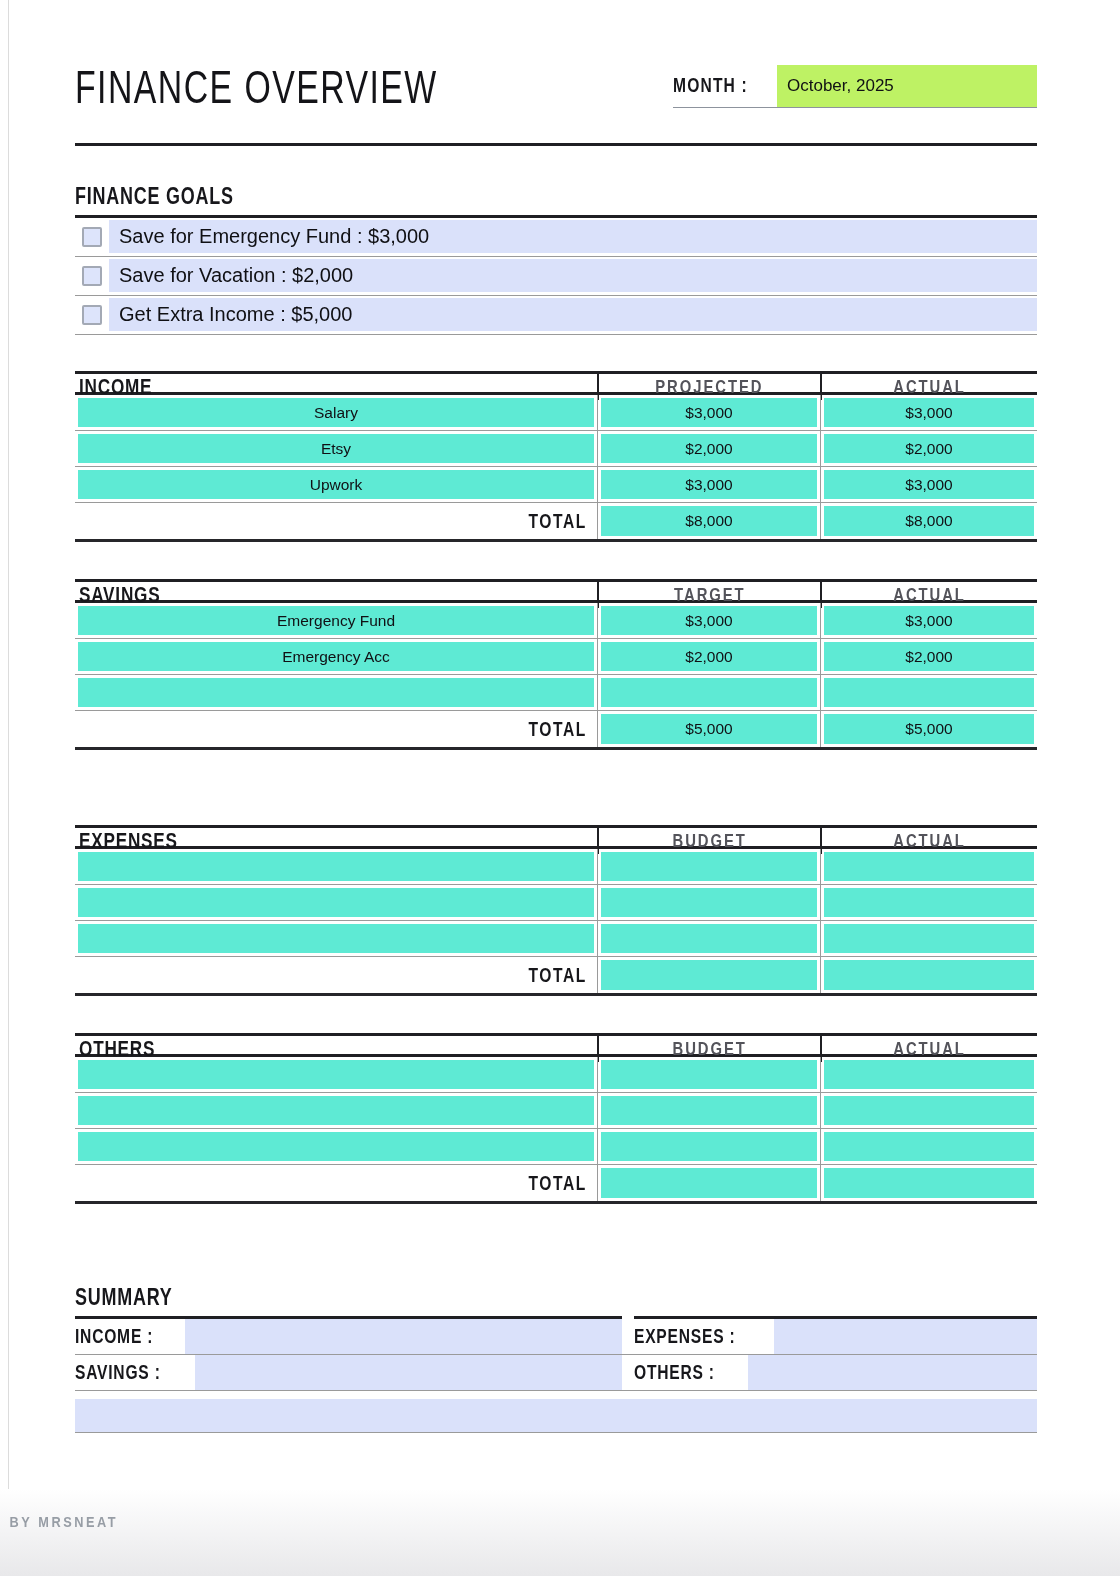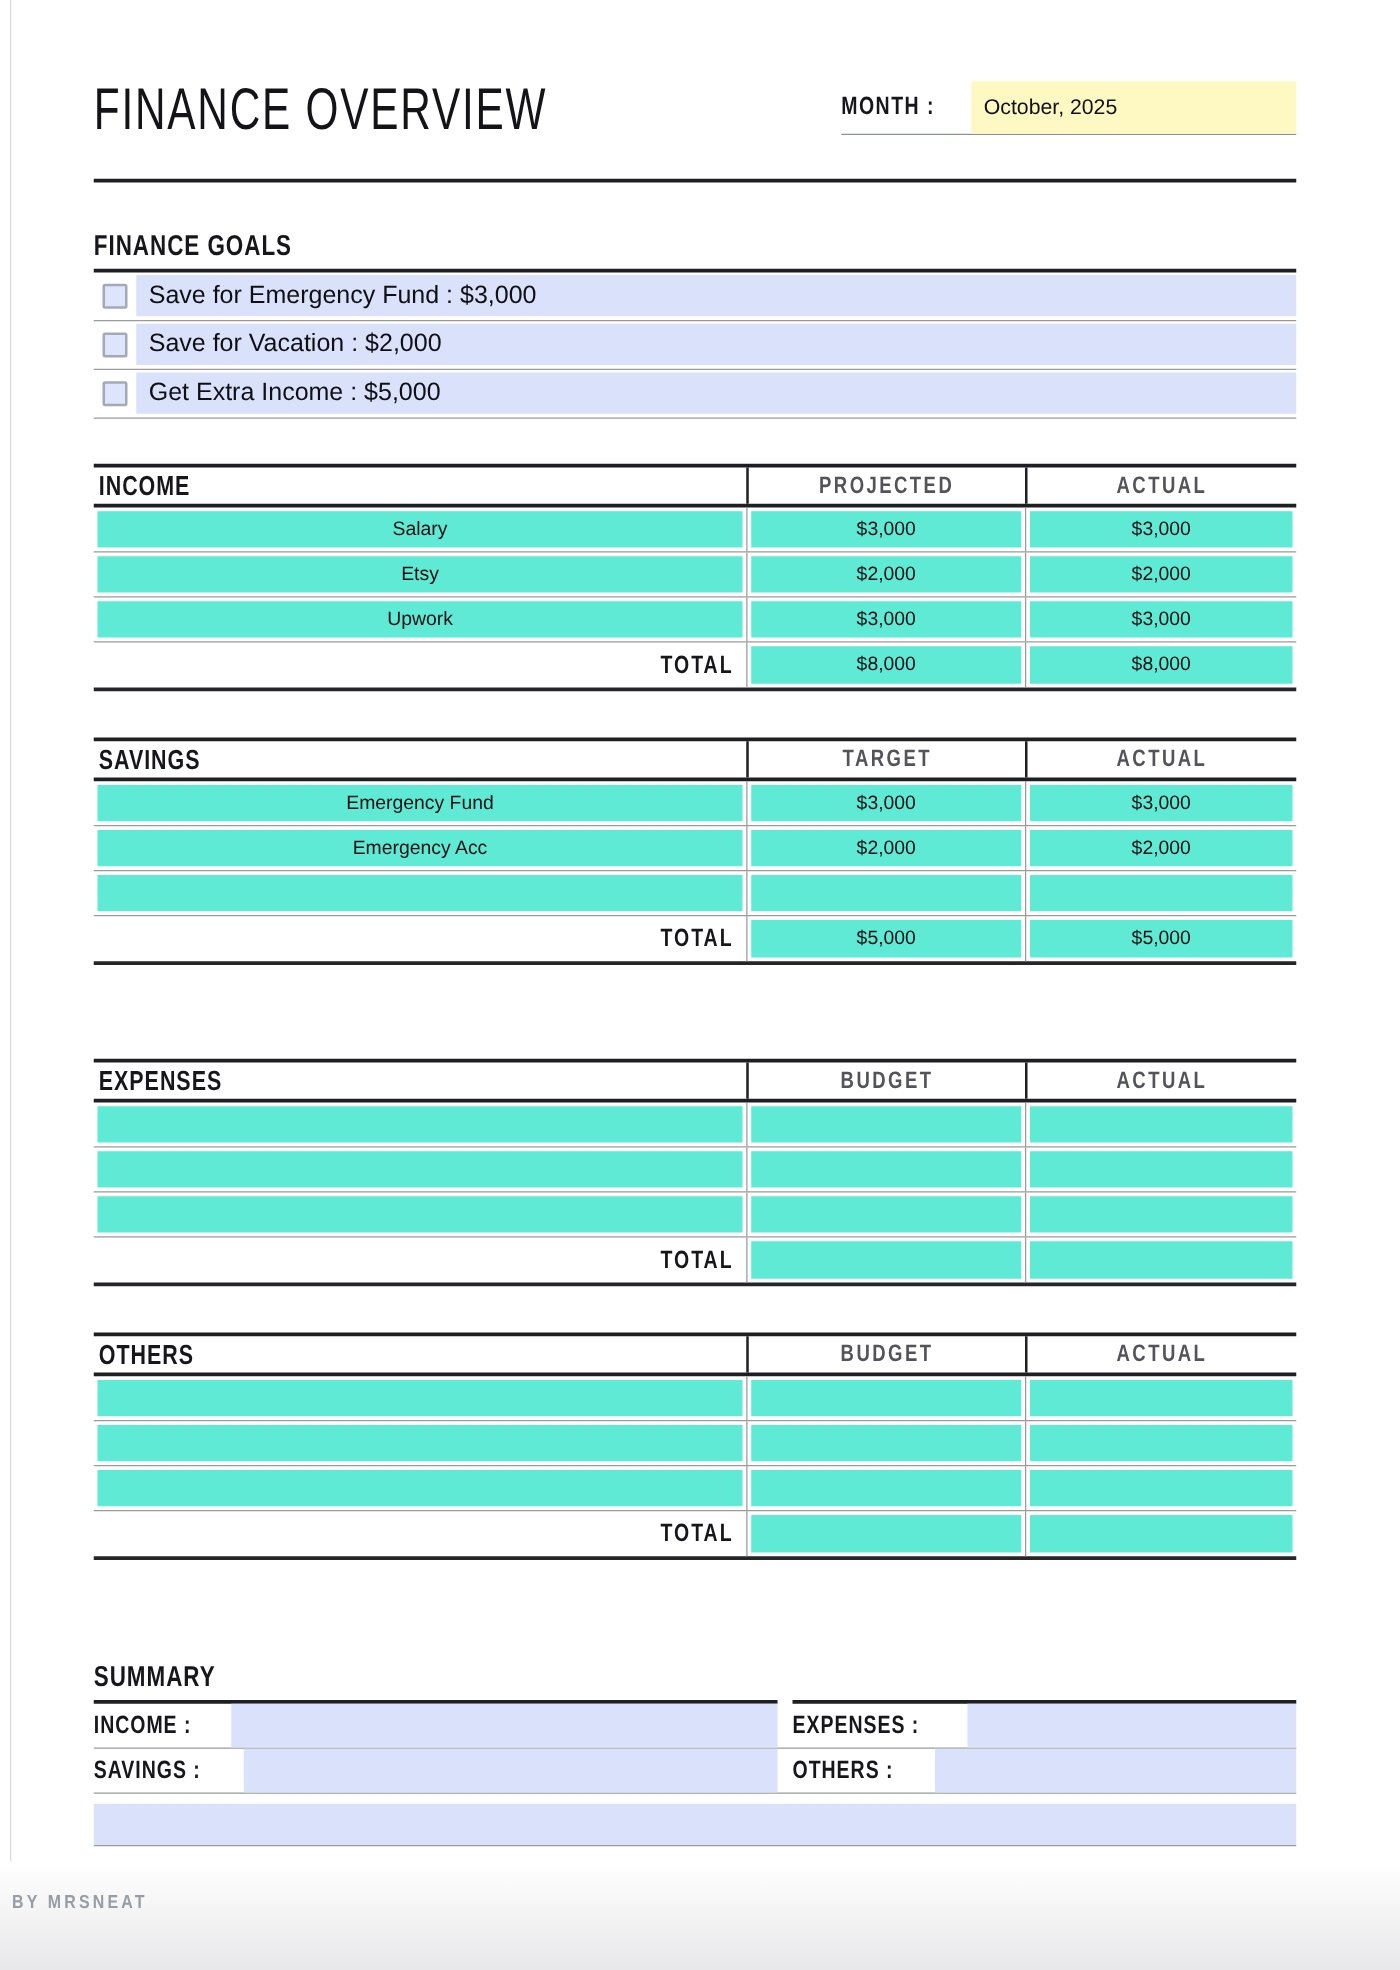--- a/index.html
+++ b/index.html
@@ -28,21 +28,21 @@
   }
   .cond.center { transform-origin:center; }
   .cond.right  { transform-origin:right center; }
 
   
   .header-row { margin-top:62px; height:48px; display:flex; justify-content:space-between; align-items:center; }
   .page-title { font-size:47px; letter-spacing:2px; transform:scaleX(0.72); transform-origin:left center; color:#141418; }
   .month-group { display:flex; align-items:center; border-bottom:1px solid #8d939d; padding-bottom:0; }
   .month-label { font-size:20px; margin-right:8px; }
   .month-field {
-    width:260px; height:42px; background:#fef9c3;
+    width:260px; height:42px; background:#bef264;
     display:flex; align-items:center; padding-left:10px;
     font-size:17px; color:#101014;
   }
   .top-divider { margin-top:33px; height:3px; background:#1f1f23; }
 
   
   .goals { margin-top:37px; }
   .sec-heading { font-size:23px; letter-spacing:1px; }
   .rule-dark { height:3px; background:#1f1f23; margin-top:5px; }
   .goal-row { display:flex; align-items:center; height:33px; margin-top:2px; }
@@ -60,21 +60,21 @@
 
   
   .fin-table { border-bottom:3px solid #26262a; }
   .mt-income   { margin-top:36px; }
   .mt-savings  { margin-top:37px; }
   .mt-expenses { margin-top:75px; }
   .mt-others   { margin-top:37px; }
   .thead {
     display:grid; grid-template-columns:522px 223px 217px;
     border-top:3px solid #1f1f23; border-bottom:3px solid #1f1f23;
-    height:35px;
+    height:24px;
   }
   .th { display:flex; align-items:center; }
   .th.c1 { padding-left:4px; }
   .th.c2, .th.c3 { justify-content:center; border-left:2px solid #1f1f23; }
   .th-name { font-size:22px; letter-spacing:1px; }
   .th-gray { font-size:19px; letter-spacing:2.5px; color:#53535a; }
   .trow { display:grid; grid-template-columns:522px 223px 217px; height:36px; }
   .trow.sep { border-bottom:1px solid #9a9a9a; }
   .td { padding:3px; }
   .td.c2, .td.c3 { border-left:1px solid #9a9a9a; }

